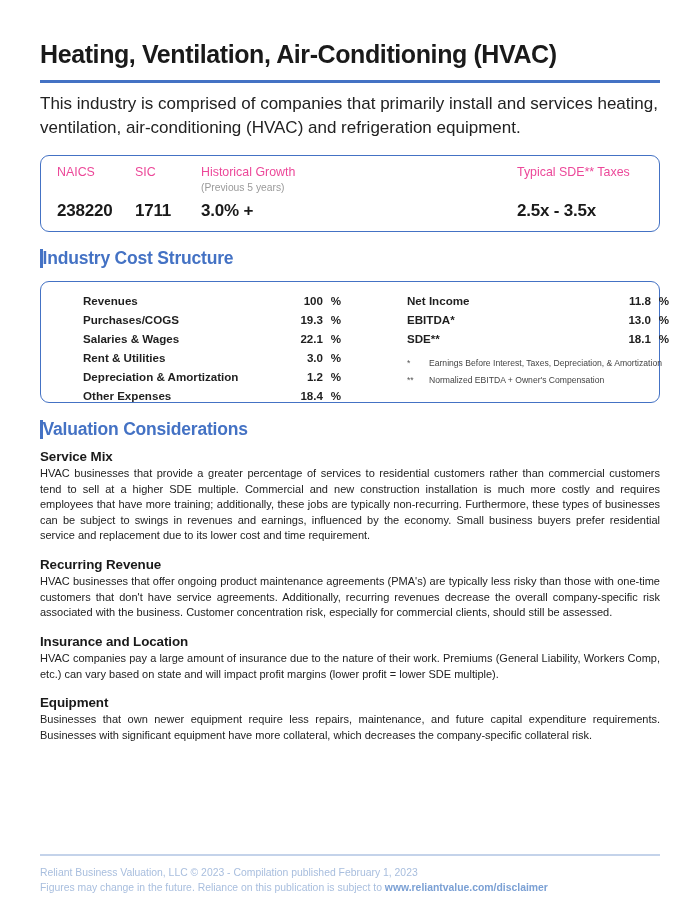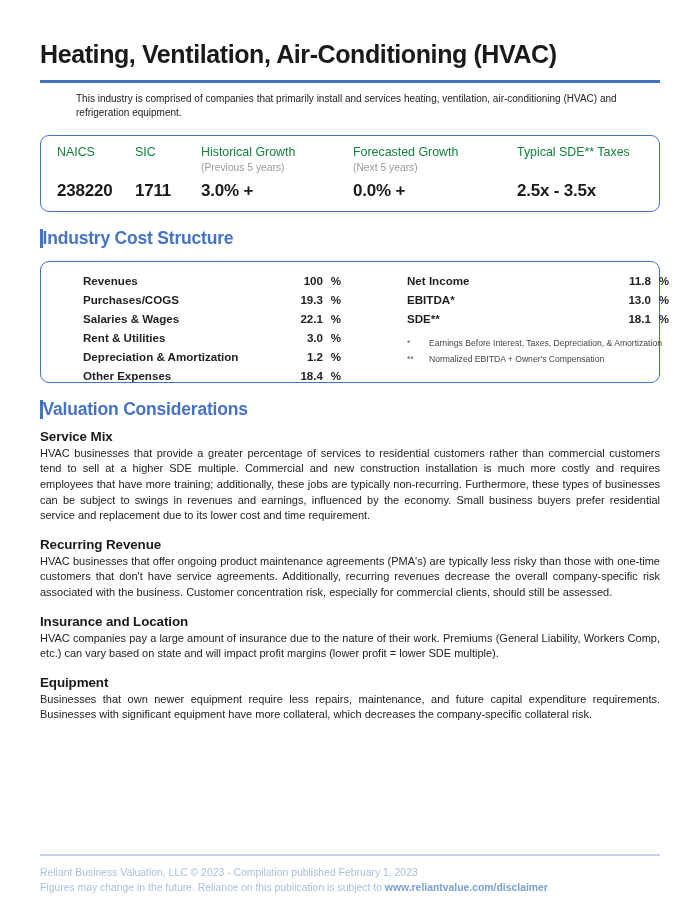--- a/index.html
+++ b/index.html
@@ -36,25 +36,24 @@
   }
 
   .title-rule {
     height: 3px;
     background: #4472C4;
     margin-top: 11px;
     margin-bottom: 9px;
   }
 
   .intro {
-    font-size: 10px;
+    font-size: 17px;
     line-height: 1.45;
     color: #222;
     max-width: 622px;
-    margin-left: 36px;
   }
 
   
   .stats-box {
     margin-top: 14px;
     border: 1.2px solid #4472C4;
     border-radius: 9px;
     height: 77px;
     padding: 9px 0 0 0;
     position: relative;
@@ -71,21 +70,21 @@
     top: 0;
   }
   .stat.c0 { left: 16px; }
   .stat.c1 { left: 94px; }
   .stat.c2 { left: 160px; }
   .stat.c3 { left: 312px; }
   .stat.c4 { left: 476px; }
 
   .stat-label {
     font-size: 12.4px;
-    color: #15803d;
+    color: #ec4899;
     white-space: nowrap;
     line-height: 1.2;
   }
   .stat-sub {
     font-size: 10.3px;
     color: #9a9a9a;
     white-space: nowrap;
     margin-top: 2px;
     line-height: 1.2;
     height: 13px;
@@ -234,25 +233,20 @@
         <div class="stat-sub"></div>
         <div class="stat-value">1711</div>
       </div>
 
       <div class="stat c2">
         <div class="stat-label">Historical Growth</div>
         <div class="stat-sub">(Previous 5 years)</div>
         <div class="stat-value">3.0% +</div>
       </div>
 
-      <div class="stat c3">
-        <div class="stat-label">Forecasted Growth</div>
-        <div class="stat-sub">(Next 5 years)</div>
-        <div class="stat-value">0.0% +</div>
-      </div>
 
       <div class="stat c4">
         <div class="stat-label">Typical SDE** Taxes</div>
         <div class="stat-sub"></div>
         <div class="stat-value">2.5x - 3.5x</div>
       </div>
 
     </div>
   </div>
 

